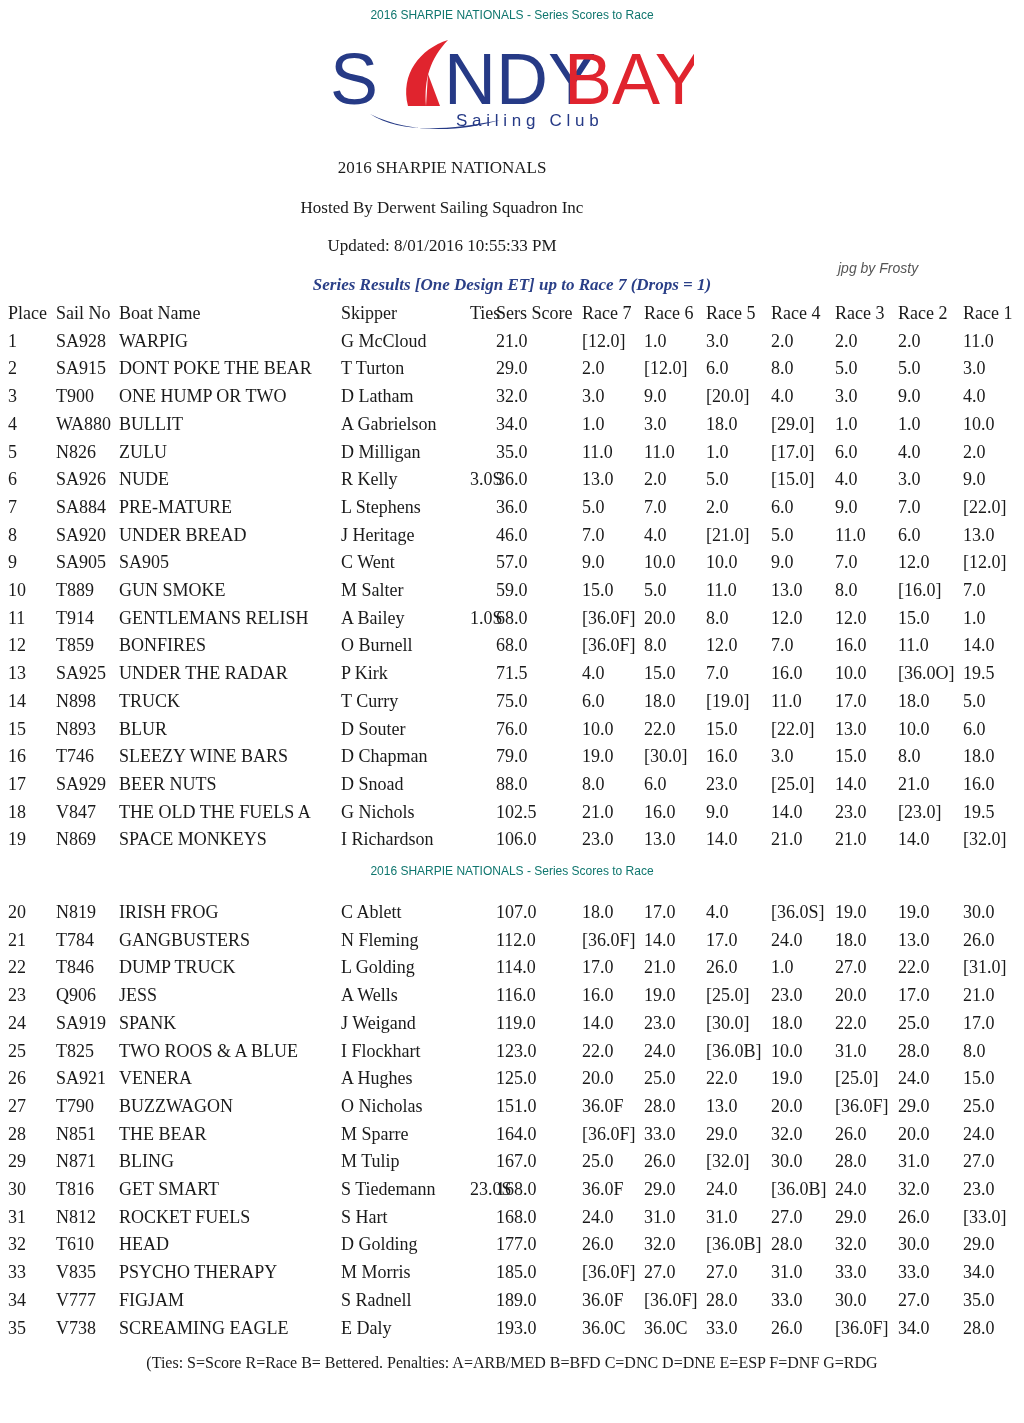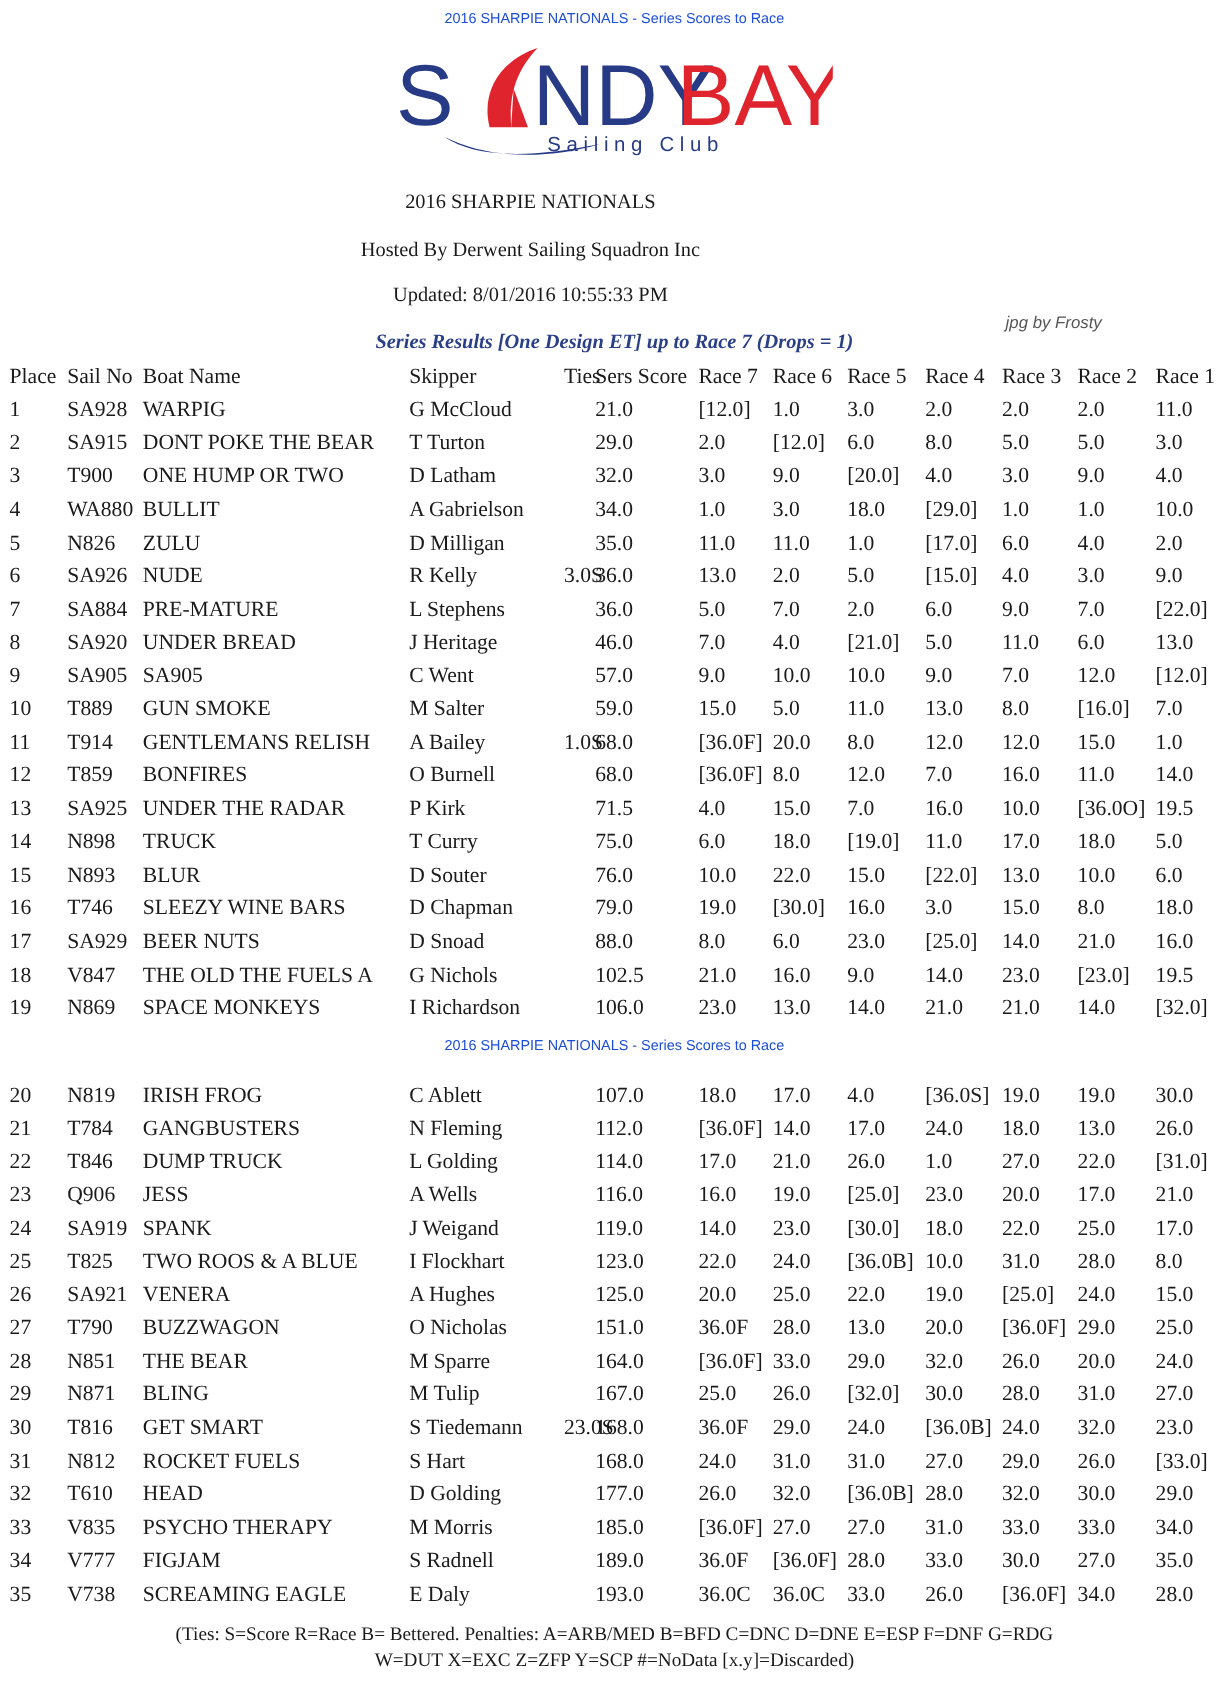--- a/index.html
+++ b/index.html
@@ -1,17 +1,17 @@
 <!DOCTYPE html>
 <html><head>
 <meta charset="utf-8">
 <style>
   html, body { margin: 0; padding: 0; background: #ffffff; }
   body { width: 1024px; height: 1423px; position: relative; overflow: hidden; font-family: "Liberation Serif", serif; color: #1a1a1a; }
-  .page-header { position: absolute; left: 0; width: 1024px; text-align: center; font-family: "Liberation Sans", sans-serif; font-size: 12px; color: #1d4ed8; }
+  .page-header { position: absolute; left: 0; width: 1024px; text-align: center; font-family: "Liberation Sans", sans-serif; font-size: 12px; color: #0f766e; }
   .logo { position: absolute; left: 330px; top: 34px; width: 364px; height: 100px; }
   .logo svg { width: 100%; height: 100%; }
   .center-line { position: absolute; left: 0; width: 884px; text-align: center; font-size: 17px; }
   .series-title { position: absolute; left: 0; width: 1024px; text-align: center; top: 275px; font-size: 17px; font-style: italic; font-weight: bold; color: #2a3f87; }
   .credit { position: absolute; left: 838px; top: 260px; font-family: "Liberation Sans", sans-serif; font-style: italic; font-size: 14px; color: #555; }
   .results { position: absolute; left: 0; top: 300px; width: 1024px; }
   .row { position: absolute; left: 0; height: 26px; font-size: 18px; line-height: 26px; white-space: nowrap; }
   .row span { position: absolute; top: 0; }
   .c-place { left: 8px; }
   .c-sail { left: 56px; }
@@ -593,14 +593,13 @@
         <span class="c-r2">34.0</span>
         <span class="c-r1">28.0</span>
       </div>
     </div>
 </div>
 
 <div class="page-header" style="top:864px;">2016 SHARPIE NATIONALS - Series Scores to Race</div>
 
 <div class="legend">
   <div>(Ties: S=Score R=Race B= Bettered. Penalties: A=ARB/MED B=BFD C=DNC D=DNE E=ESP F=DNF G=RDG</div>
-  <div>W=DUT X=EXC Z=ZFP Y=SCP #=NoData [x.y]=Discarded)</div>
 </div>
 
 </body></html>

